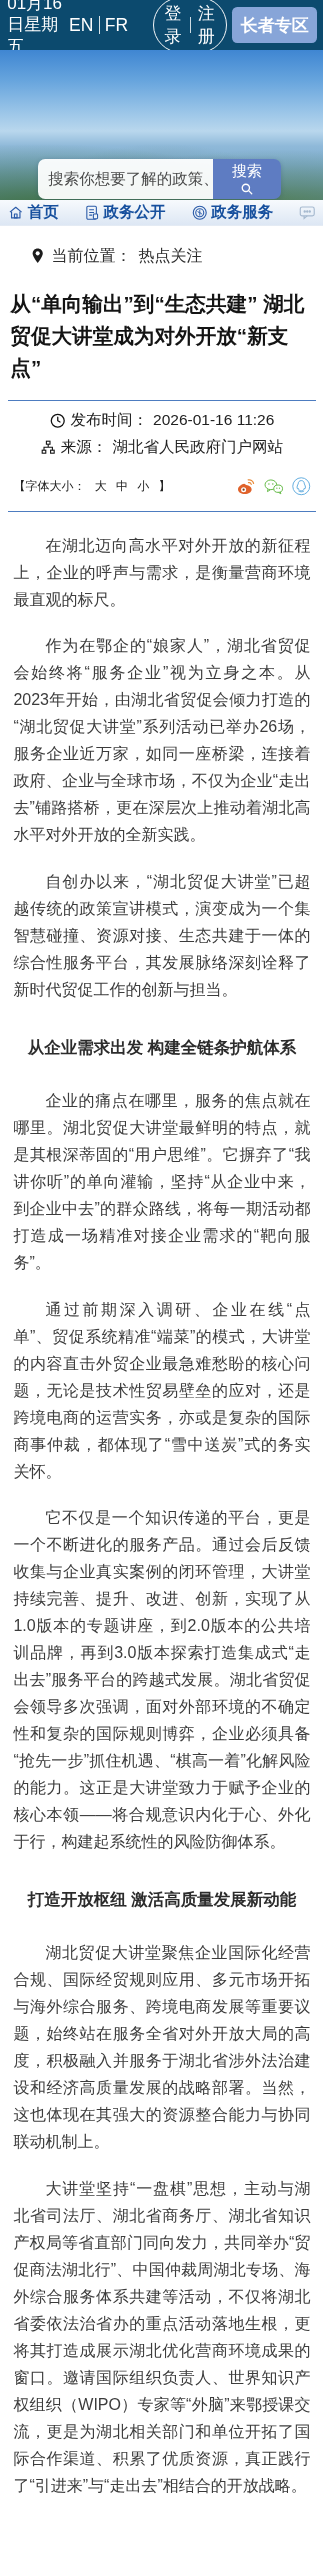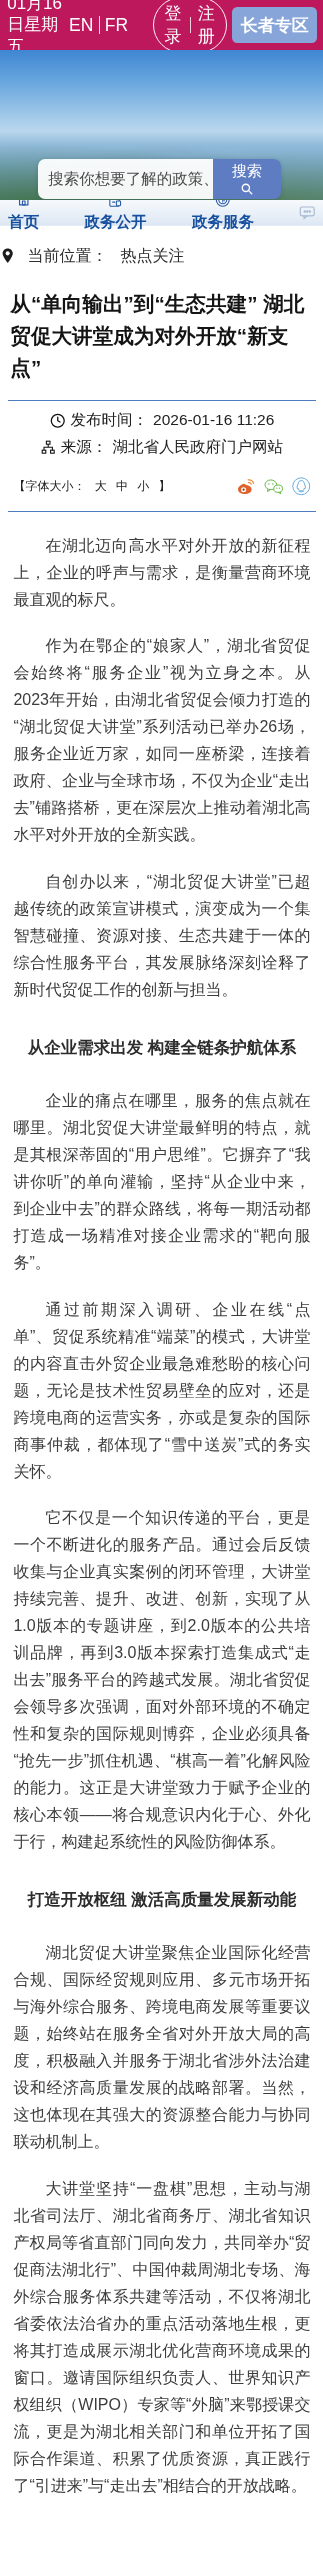--- a/index.html
+++ b/index.html
@@ -1,20 +1,20 @@
 <!DOCTYPE html>
 <html lang="zh" style="font-size:8.2px"><head>
 <meta charset="utf-8">
 <style>
   html,body{margin:0;padding:0;}
   body{width:324px;font-family:"Liberation Sans","DejaVu Sans",sans-serif;background:#fff;}
   .page{position:relative;width:324px;height:4022px;overflow:hidden;background:#fff;}
 
   
-  .topbar{height:50px;background:#be185d;display:flex;align-items:center;padding:0 7.2px;box-sizing:border-box;gap:5.2px;}
+  .topbar{height:50px;background:#0c4a6e;display:flex;align-items:center;padding:0 7.2px;box-sizing:border-box;gap:5.2px;}
   .date{width:92px;color:#fff;font-size:17px;line-height:1.25;font-weight:500;}
   .langs{display:flex;align-items:center;color:#fff;font-size:17.5px;gap:5.2px;margin-right:20px;}
   .lang-sep{width:1px;height:17.5px;background:rgba(255,255,255,.85);}
   .pill{display:flex;align-items:center;border:1px solid rgba(255,255,255,.95);border-radius:515px;padding:4.1px 10.3px;gap:7.2px;color:#fff;font-size:17px;}
   .pill .sep{width:1px;height:15.5px;background:rgba(255,255,255,.8);}
   .elder{background:#87a5d8;border-radius:5.2px;padding:6.2px 8.2px;color:#fff;font-size:17px;font-weight:600;white-space:nowrap;}
 
   
   .banner{position:relative;height:150px;overflow:hidden;
     background:linear-gradient(180deg,#3f86d2 0%,#66a4dd 20%,#9cc6e8 42%,#b9d7ed 54%,#8fb9d9 64%,#7fadd0 76%,#6e9cb7 90%,#5d8a93 100%);}
@@ -27,26 +27,26 @@
   .site-name{font-family:"Liberation Serif","DejaVu Serif",serif;font-weight:bold;font-size:26px;color:#1e57ad;letter-spacing:1.5px;text-shadow:0 0.5px 1px rgba(255,255,255,.6);}
   .site-url{font-family:"Liberation Serif","DejaVu Serif",serif;font-size:12px;font-weight:bold;letter-spacing:1.5px;margin-top:2.1px;}
   .url-grey{color:#4a5a75;} .url-red{color:#a33428;}
   .searchbar{position:absolute;z-index:3;left:38px;top:109px;width:243px;height:40px;display:flex;border-radius:7.2px;overflow:hidden;box-shadow:0 1px 4.1px rgba(30,60,100,.25);}
   .search-input{flex:1;border:0;outline:0;background:rgba(255,255,255,.94);font-size:15.5px;color:#333;padding:0 0 0 10.3px;font-family:inherit;min-width:0;}
   .search-input::placeholder{color:#4a4a4a;}
   .search-btn{width:68px;background:#5e7cc2;border:0;display:flex;flex-direction:column;align-items:center;justify-content:center;gap:1px;color:#fff;font-size:15px;cursor:pointer;font-family:inherit;}
 
   
   .nav{height:26px;background:linear-gradient(180deg,#f7fafd,#dde7f4);display:flex;align-items:center;padding:0 8.2px;box-sizing:border-box;justify-content:space-between;border-bottom:0.5px solid #e4ebf4;}
-  .nav-item{display:flex;align-items:center;gap:4.1px;color:#17509e;font-size:15.5px;font-weight:600;cursor:pointer;flex-direction:column;}
+  .nav-item{display:flex;align-items:center;gap:4.1px;color:#17509e;font-size:15.5px;font-weight:600;cursor:pointer;}
   .nav-item svg{flex:0 0 auto;}
   .nav-chat{opacity:.9;}
 
   
-  .breadcrumb{display:flex;align-items:center;gap:13px;padding:0 1px;margin-top:19.6px;font-size:16px;color:#2e2e2e;}
+  .breadcrumb{display:flex;align-items:center;gap:7px;padding:0 31px;margin-top:19.6px;font-size:16px;color:#2e2e2e;}
   .crumb-link{color:#2e2e2e;cursor:pointer;}
 
   
   .art-title{margin:21.6px 10.3px 0;font-size:20.6px;line-height:32px;font-weight:bold;color:#141414;}
   .divider{border:0;border-top:1px solid #4d7cc0;margin:15.5px 8.2px 0;}
   .meta{margin-top:9.3px;}
   .meta-row{display:flex;align-items:center;justify-content:center;gap:5.2px;font-size:15.5px;color:#222;margin-top:6.2px;}
   .fontsize-row{display:flex;align-items:center;justify-content:space-between;padding:0 13.4px;margin-top:19px;font-size:12px;color:#222;}
   .fs-ctrl{display:flex;align-items:center;gap:9.3px;}
   .fs-opt{cursor:pointer;}

